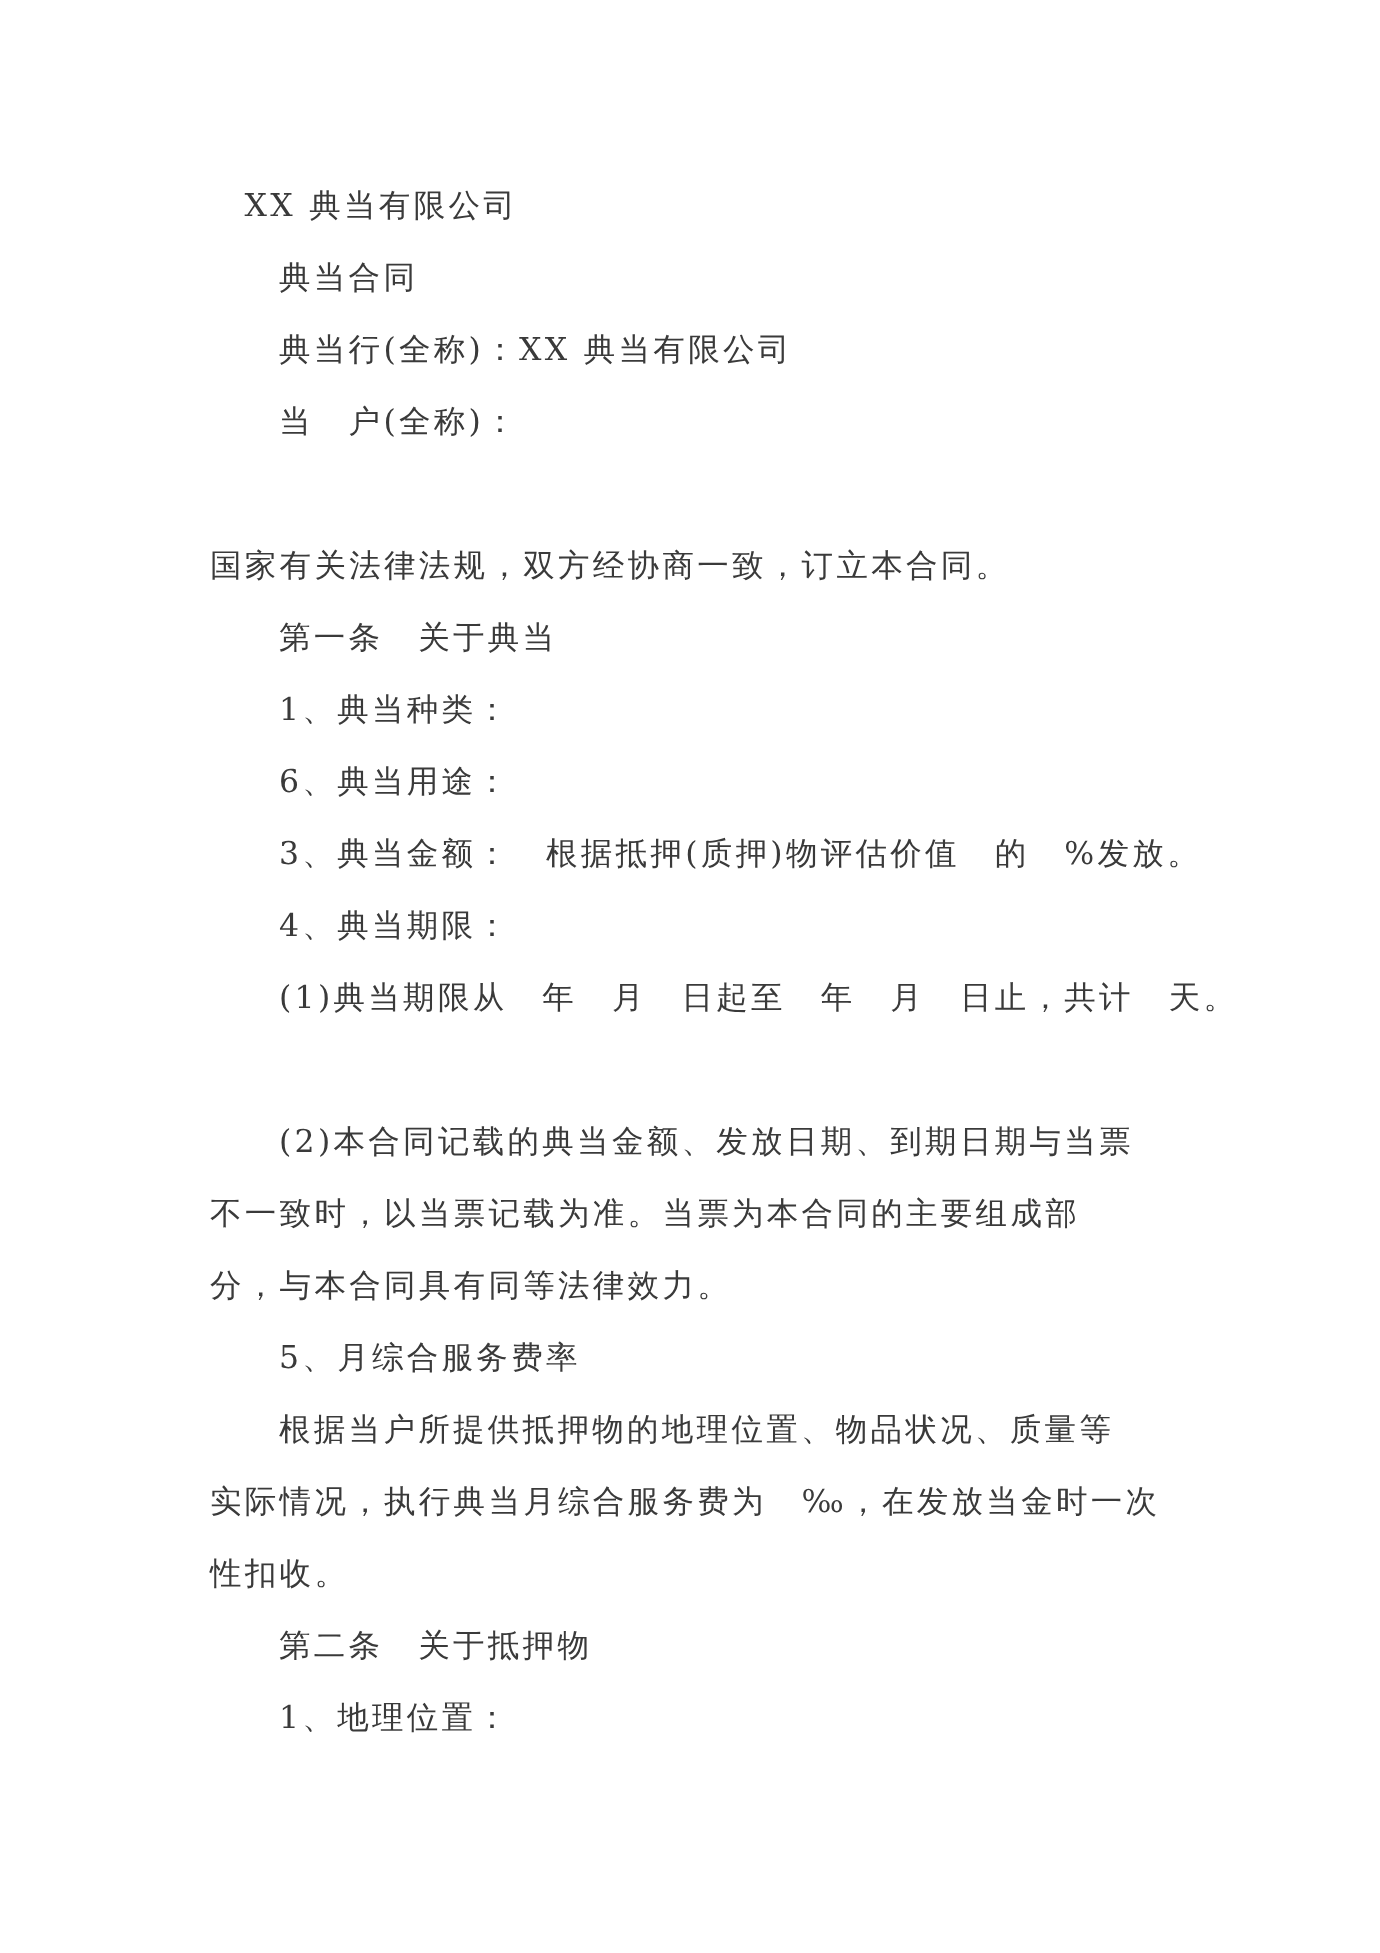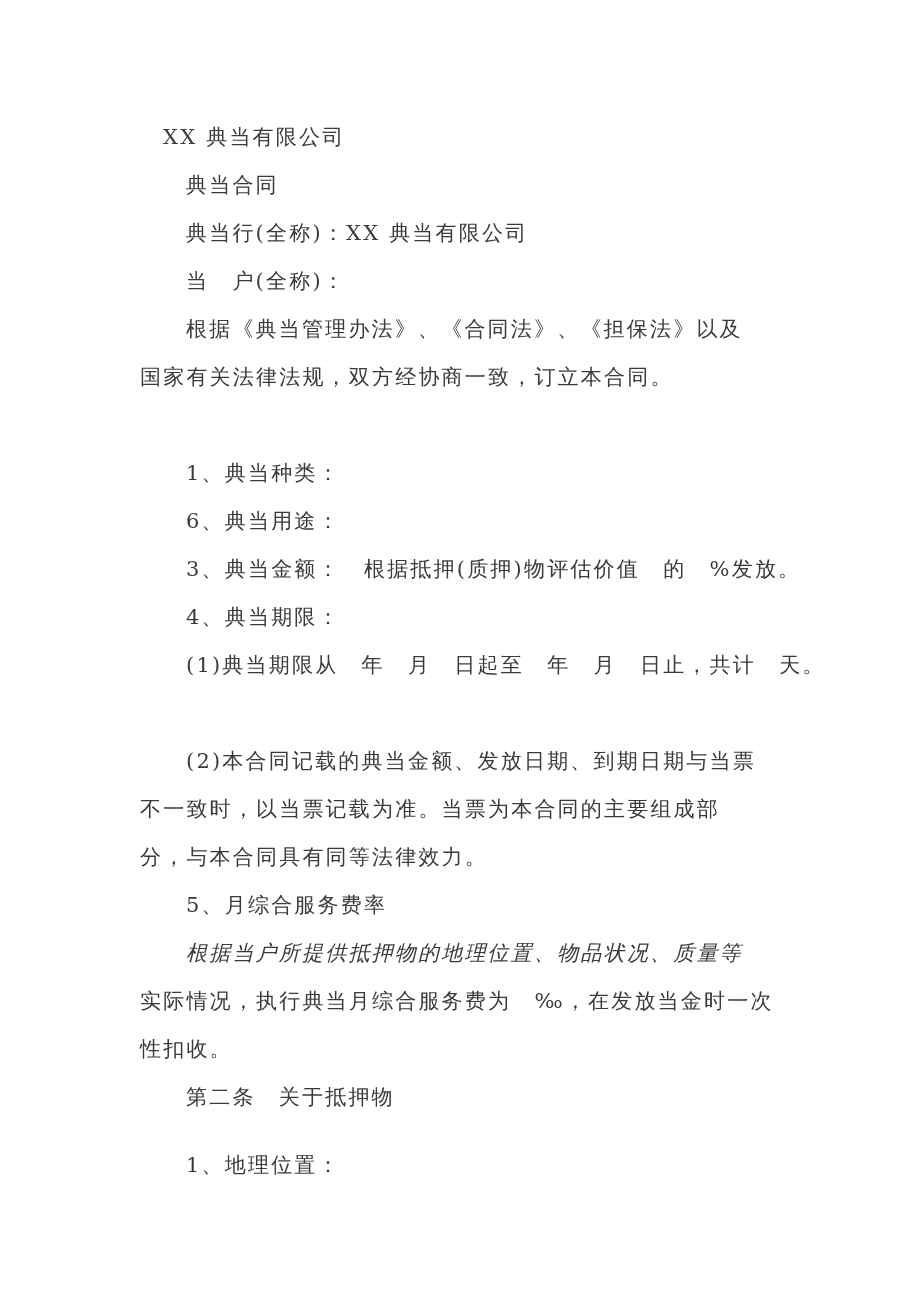--- a/index.html
+++ b/index.html
@@ -16,34 +16,34 @@
   </style>
 </head>
 <body>
 
 <div class="page">
   <div class="line" style="left:163px; top:122px;">XX 典当有限公司</div>
   <div class="line" style="left:186px; top:170px;">典当合同</div>
   <div class="line" style="left:186px; top:218px;">典当行(全称)：XX 典当有限公司</div>
   <div class="line" style="left:186px; top:266px;">当　户(全称)：</div>
 
-  <div class="line" style="left:186px; top:314px;">根据《典当管理办法》、《合同法》、《担保法》以及</div>
   <div class="line" style="left:140px; top:362px;">国家有关法律法规，双方经协商一致，订立本合同。</div>
 
+  <div class="line" style="left:186px; top:410px;">第一条　关于典当</div>
   <div class="line" style="left:186px; top:458px;">1、典当种类：</div>
   <div class="line" style="left:186px; top:506px;">6、典当用途：</div>
   <div class="line" style="left:186px; top:554px;text-align:right;">3、典当金额：　根据抵押(质押)物评估价值　的　%发放。</div>
   <div class="line" style="left:186px; top:602px;">4、典当期限：</div>
 
   <div class="line" style="left:186px; top:650px;">(1)典当期限从　年　月　日起至　年　月　日止，共计　天。</div>
 
   <div class="line" style="left:186px; top:746px;">(2)本合同记载的典当金额、发放日期、到期日期与当票</div>
   <div class="line" style="left:140px; top:794px;">不一致时，以当票记载为准。当票为本合同的主要组成部</div>
   <div class="line" style="left:140px; top:842px;">分，与本合同具有同等法律效力。</div>
 
   <div class="line" style="left:186px; top:890px;">5、月综合服务费率</div>
-  <div class="line" style="left:186px; top:938px;font-style:italic;">根据当户所提供抵押物的地理位置、物品状况、质量等</div>
+  <div class="line" style="left:186px; top:938px;">根据当户所提供抵押物的地理位置、物品状况、质量等</div>
   <div class="line" style="left:140px; top:986px;">实际情况，执行典当月综合服务费为　‰，在发放当金时一次</div>
   <div class="line" style="left:140px; top:1034px;">性扣收。</div>
 
   <div class="line" style="left:186px; top:1082px;">第二条　关于抵押物</div>
-  <div class="line" style="left:186px; top:1130px;margin-top:20px;">1、地理位置：</div>
+  <div class="line" style="left:186px; top:1130px;">1、地理位置：</div>
 </div>
 
 </body></html>

